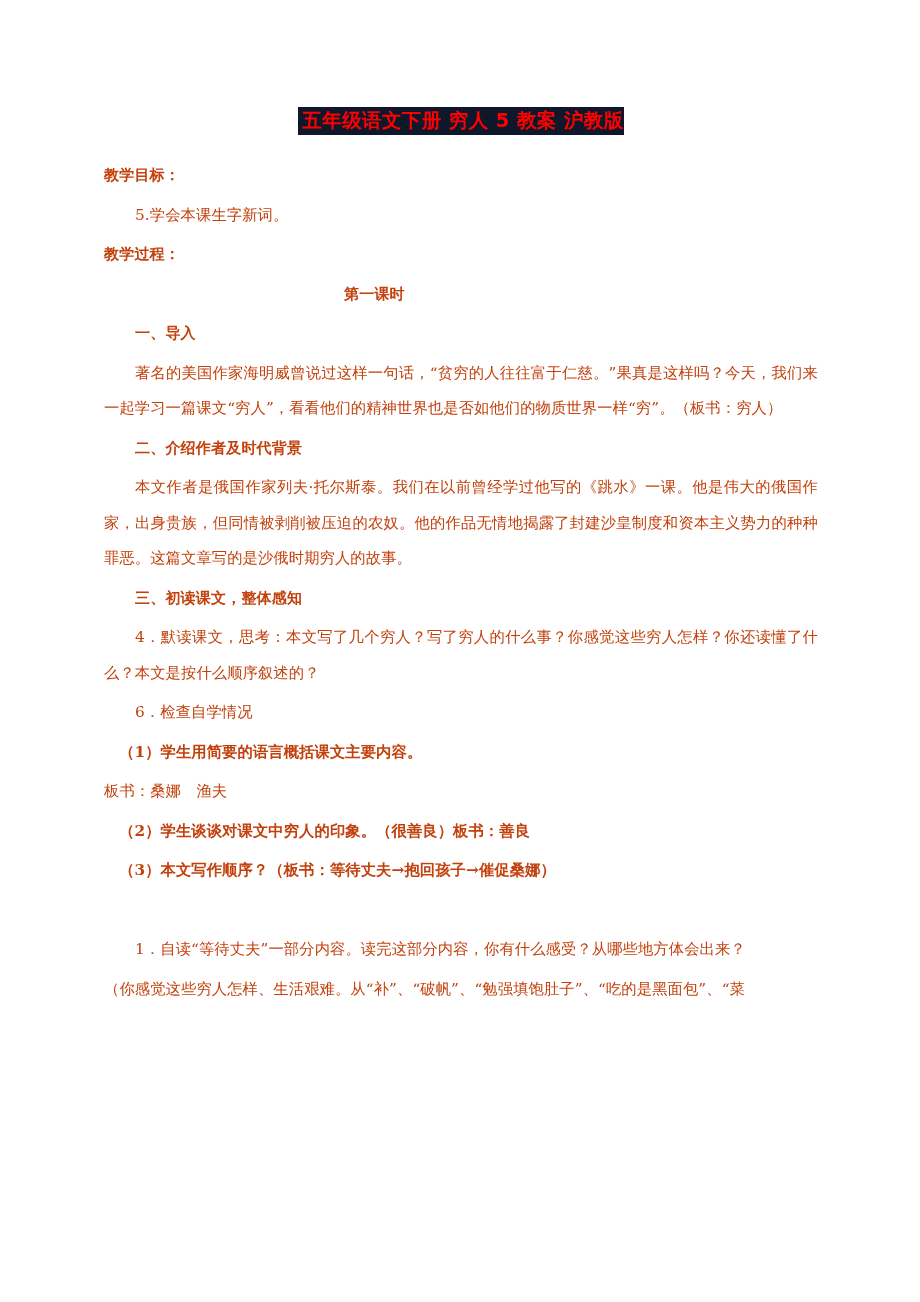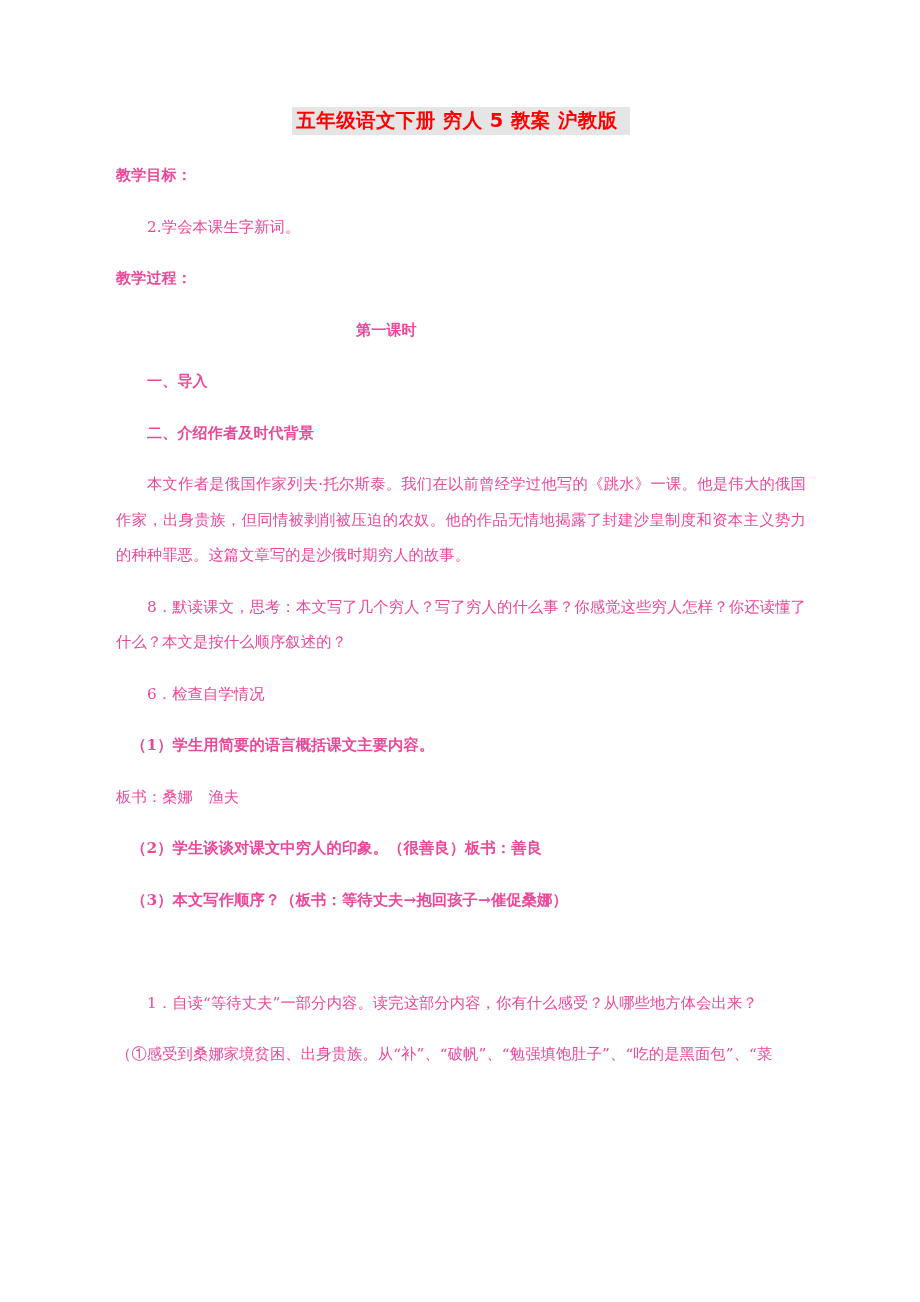--- a/index.html
+++ b/index.html
@@ -35,31 +35,31 @@
     text-align: center;
     margin: 0 0 22px 0;
     font-size: 19.5px;
     line-height: 30px;
     font-weight: bold;
     font-family: "DejaVu Sans", "Liberation Sans", sans-serif;
     letter-spacing: 0.4px;
   }
   .doc-title .hl {
     color: #ff0000;
-    background: #e5e5e5;
-    padding: 2px 12px 3px 4px;
+    background: #0f172a;
+    padding: 2px 0 3px 4px;
     display: inline;
   }
 
   
   p.ln {
-    margin: 16px;
+    margin: 4px;
     font-size: 15.3px;
     line-height: 35.5px;
-    color: #ec4899;
+    color: #c2410c;
     text-align: justify;
     text-justify: inter-ideograph;
     word-break: break-all;
     letter-spacing: 0.1px;
   }
 
   p.bold {
     font-weight: bold;
     font-family: "DejaVu Sans", "Liberation Sans", sans-serif;
     font-size: 15px;
@@ -78,37 +78,39 @@
 </head>
 <body>
 
 <div class="page">
   <div class="content">
 
     <h1 class="doc-title"><span class="hl">五年级语文下册 穷人 5 教案 沪教版</span></h1>
 
     <p class="ln bold noindent">教学目标：</p>
 
-    <p class="ln indent2">2.学会本课生字新词。</p>
+    <p class="ln indent2">5.学会本课生字新词。</p>
 
     <p class="ln bold noindent">教学过程：</p>
 
     <p class="ln bold center-ish">第一课时</p>
 
     <p class="ln bold indent2">一、导入</p>
+    <p class="ln indent2">著名的美国作家海明威曾说过这样一句话，“贫穷的人往往富于仁慈。”果真是这样吗？今天，我们来一起学习一篇课文“穷人”，看看他们的精神世界也是否如他们的物质世界一样“穷”。（板书：穷人）</p>
 
     <p class="ln bold indent2">二、介绍作者及时代背景</p>
     <p class="ln indent2">本文作者是俄国作家列夫·托尔斯泰。我们在以前曾经学过他写的《跳水》一课。他是伟大的俄国作家，出身贵族，但同情被剥削被压迫的农奴。他的作品无情地揭露了封建沙皇制度和资本主义势力的种种罪恶。这篇文章写的是沙俄时期穷人的故事。</p>
 
-    <p class="ln indent2">8．默读课文，思考：本文写了几个穷人？写了穷人的什么事？你感觉这些穷人怎样？你还读懂了什么？本文是按什么顺序叙述的？</p>
+    <p class="ln bold indent2">三、初读课文，整体感知</p>
+    <p class="ln indent2">4．默读课文，思考：本文写了几个穷人？写了穷人的什么事？你感觉这些穷人怎样？你还读懂了什么？本文是按什么顺序叙述的？</p>
     <p class="ln indent2">6．检查自学情况</p>
     <p class="ln indent1">（1）学生用简要的语言概括课文主要内容。</p>
     <p class="ln noindent">板书：桑娜　渔夫</p>
     <p class="ln indent1">（2）学生谈谈对课文中穷人的印象。（很善良）板书：善良</p>
     <p class="ln indent1">（3）本文写作顺序？（板书：等待丈夫→抱回孩子→催促桑娜）</p>
 
     <div class="gap"></div>
 
     <p class="ln indent2">1．自读“等待丈夫”一部分内容。读完这部分内容，你有什么感受？从哪些地方体会出来？</p>
-    <p class="ln noindent">（①感受到桑娜家境贫困、出身贵族。从“补”、“破帆”、“勉强填饱肚子”、“吃的是黑面包”、“菜</p>
+    <p class="ln noindent">（你感觉这些穷人怎样、生活艰难。从“补”、“破帆”、“勉强填饱肚子”、“吃的是黑面包”、“菜</p>
 
   </div>
 </div>
 
 </body></html>

